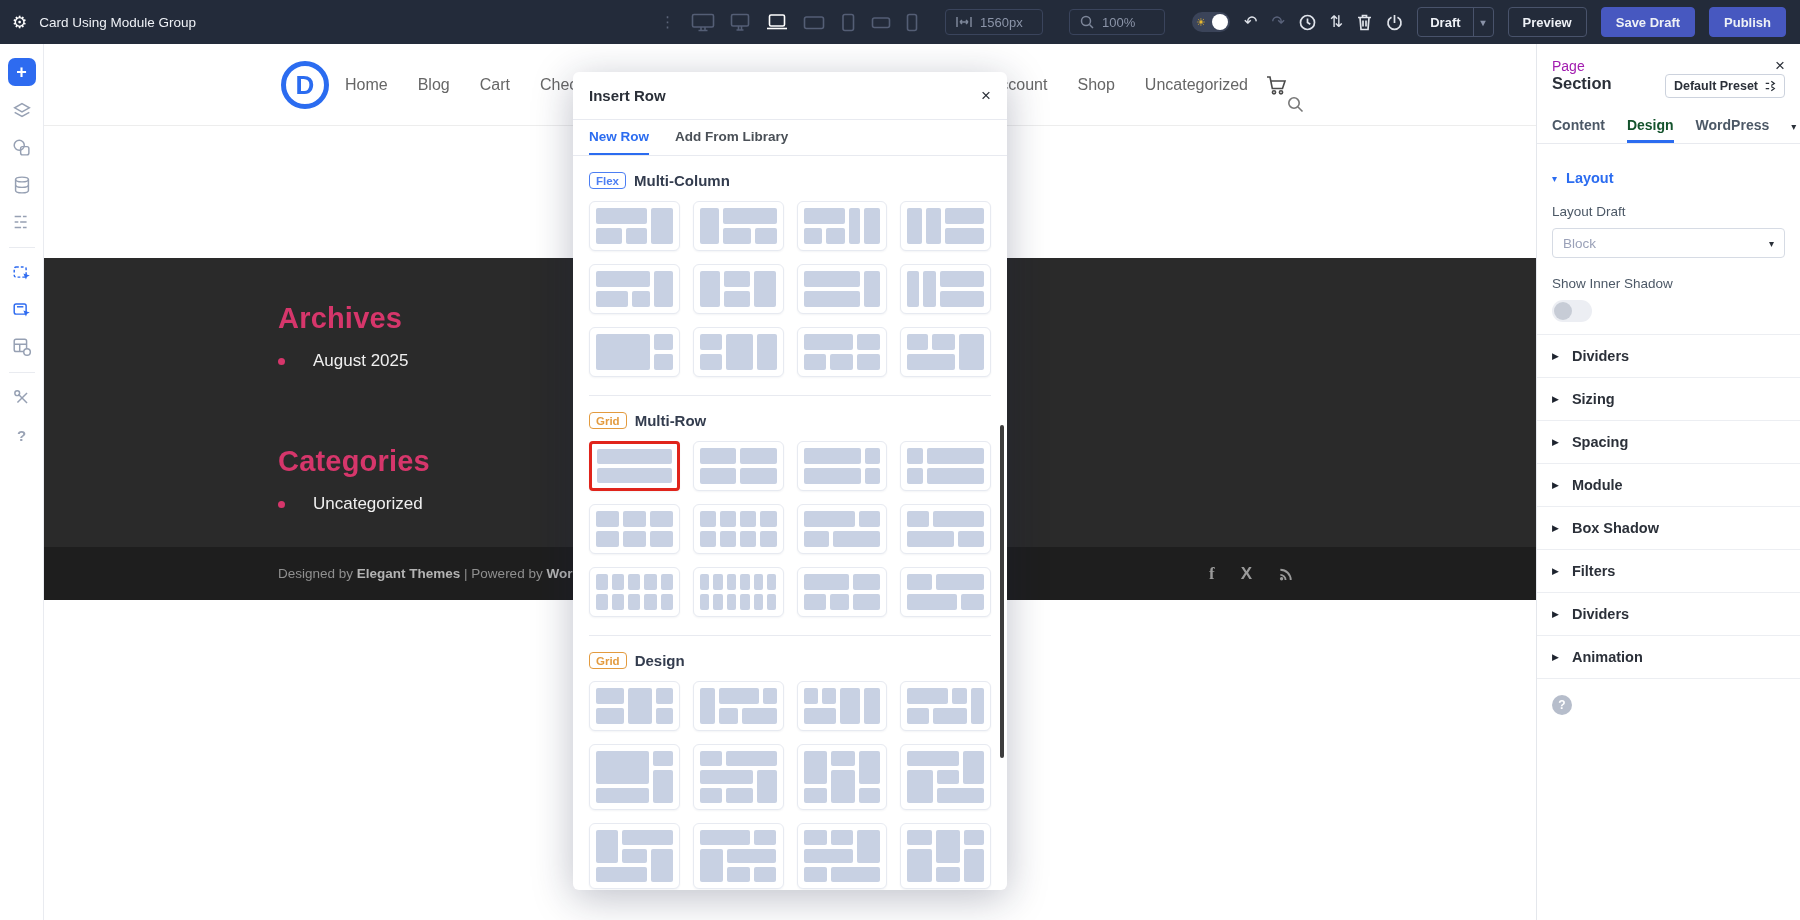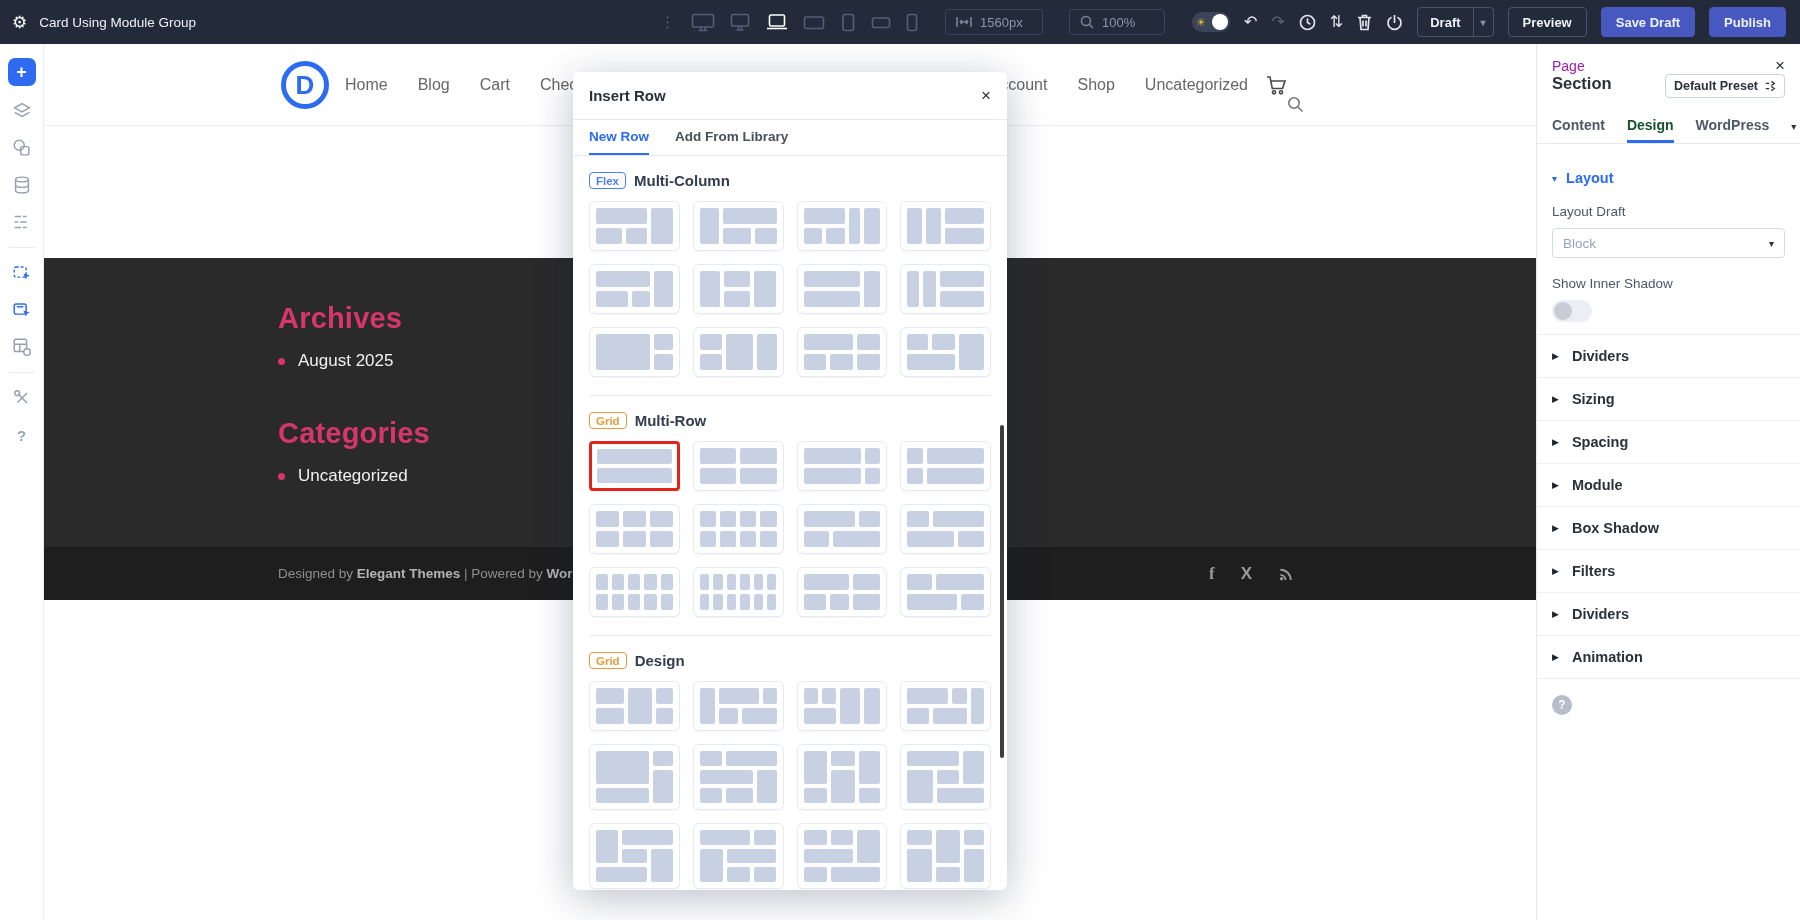--- a/index.html
+++ b/index.html
@@ -63,24 +63,24 @@
   .nav-item{font-size:16px;color:#666;cursor:pointer;white-space:nowrap}
   .nav-cart{position:absolute;right:249px;top:31px;color:#4a4a4a;cursor:pointer}
   .nav-cart svg{stroke:currentColor;fill:none;stroke-width:1.6}
   .nav-search{position:absolute;right:232px;top:52px;color:#777;cursor:pointer}
   .nav-search svg{stroke:currentColor;fill:none;stroke-width:1.6}
 
   .dark-section{position:absolute;top:214px;left:0;width:1492px;height:289px;background:#2a2a2a;
     padding:44px 0 0 234px}
   .dark-h2{font-size:29px;font-weight:bold;color:#d6366b;letter-spacing:.2px}
   .dark-list{margin-top:16px}
-  .dark-list-item{display:flex;align-items:center;gap:13px;cursor:pointer}
+  .dark-list-item{display:flex;align-items:center;gap:28px;cursor:pointer}
   .dot{width:7px;height:7px;border-radius:50%;background:#d6366b;flex:none}
   .dark-list-item span:last-child{color:#f0f0f0;font-size:17px}
-  .cat-gap{margin-top:46px}
+  .cat-gap{margin-top:74px}
 
   .site-footer{position:absolute;top:503px;left:0;width:1492px;height:53px;background:#1e1e1e;
     display:flex;align-items:center;justify-content:space-between;padding:0 241px 0 234px}
   .footer-text{font-size:13.5px;color:#8f8f8f}
   .footer-text b{color:#b3b3b3}
   .social{display:flex;align-items:center;gap:26px;color:#9a9a9a}
   .social .s-ic{font-size:17px;font-weight:bold;cursor:pointer;font-family:"Liberation Serif",serif}
   .social .s-x{font-family:"Liberation Sans",sans-serif}
   .social svg{fill:none;stroke:currentColor;stroke-width:2;cursor:pointer}
 

